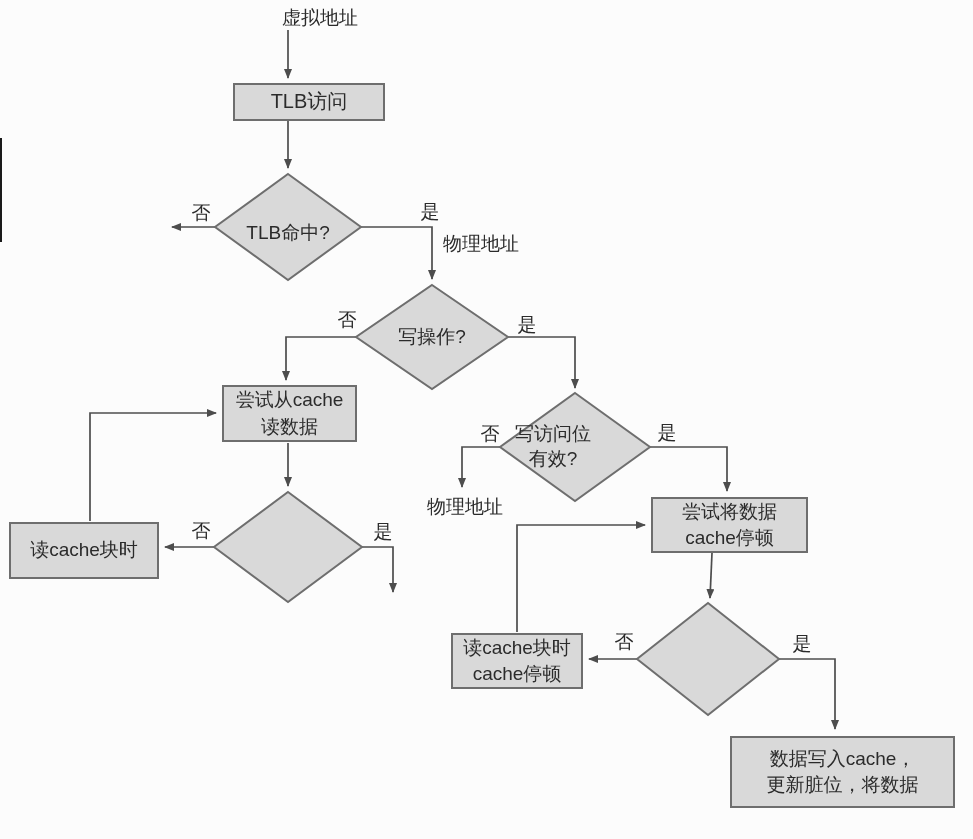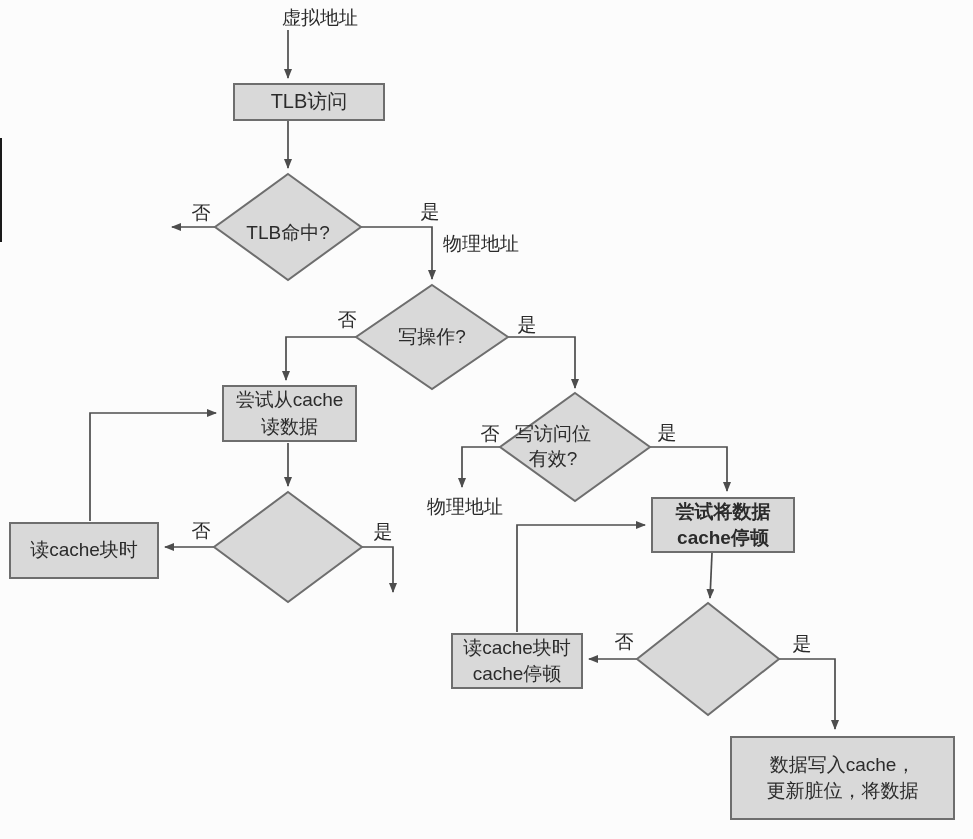--- a/index.html
+++ b/index.html
@@ -141,31 +141,31 @@
 
   <div class="node-box" style="left:222px; top:385px; width:135px; height:57px;">
     <span>尝试从cache</span>
     <span>读数据</span>
   </div>
 
   <div class="node-box" style="left:9px; top:522px; width:150px; height:57px;">
     <span>读cache块时</span>
   </div>
 
-  <div class="node-box" style="left:651px; top:497px; width:144px; height:56px;font-weight:bold;">
+  <div class="node-box" style="left:651px; top:497px; width:157px; height:56px;">
     <span>尝试将数据</span>
     <span>cache停顿</span>
   </div>
 
   <div class="node-box" style="left:451px; top:633px; width:132px; height:56px;">
     <span>读cache块时</span>
     <span>cache停顿</span>
   </div>
 
-  <div class="node-box" style="left:730px; top:736px; width:225px; height:84px;">
+  <div class="node-box" style="left:730px; top:736px; width:225px; height:72px;">
     <span>数据写入cache，</span>
     <span>更新脏位，将数据</span>
   </div>
 
   <div class="diamond-label" style="left:218px; top:221px; width:140px; height:24px;">
     <span>TLB命中?</span>
   </div>
   <div class="diamond-label" style="left:362px; top:325px; width:140px; height:24px;text-align:center;">
     <span>写操作?</span>
   </div>

